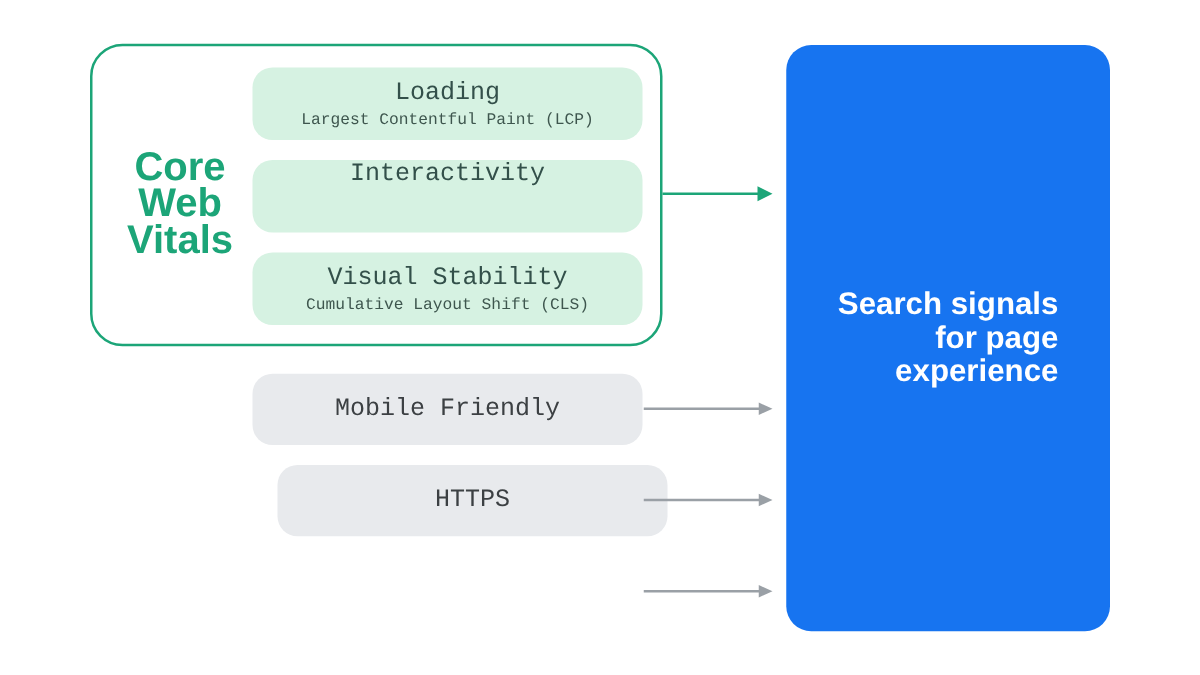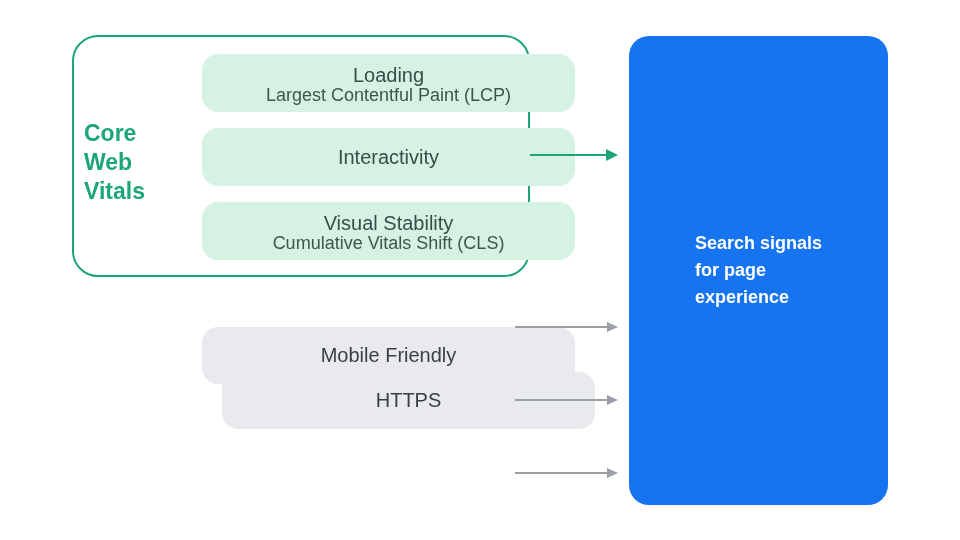--- a/index.html
+++ b/index.html
@@ -26,62 +26,63 @@
     border: 2px solid var(--green, #1ca578);
     border-radius: 26px;
     box-sizing: border-box;
     background: #ffffff;
   }
   .cwv-label {
     position: absolute;
     left: 10px;
     top: 82px;
     width: 120px;
-    text-align: left;
-    font-size: 23px;
+    text-align: center;
+    font-size: 32px;
     font-weight: bold;
     line-height: 29px;
     color: var(--green, #1ca578);
     white-space: pre-line;
   }
 
   
   .pill {
     position: absolute;
-    width: 373px;
+    width: 312px;
     height: 58px;
     border-radius: 16px;
     display: flex;
     flex-direction: column;
     align-items: center;
     justify-content: center;
     text-align: center;
     box-sizing: border-box;
+    font-family: Liberation Mono, monospace;
   }
   .pill.mint { background: var(--mint, #d6f2e2); left: 128px; }
   .pill.p1 { top: 17px; }
-  .pill.p2 { top: 91px; }
+  .pill.p2 { top: 91px; justify-content: space-between; }
   .pill.p3 { top: 165px; }
   .pill-title {
     font-size: 20px;
     line-height: 24px;
     color: var(--pill_text, #33504a);
   }
   .pill-sub {
-    font-size: 18px;
+    font-size: 13px;
     line-height: 17px;
     color: var(--pill_sub_text, #3e564e);
   }
 
   .pill.gray {
     background: var(--pill_gray, #e8eaed);
     left: 202px;
     height: 57px;
   }
-  .pill.g1 { top: 299px; margin-top: 28px; }
+  .pill.g1 { top: 299px; }
   .pill.g2 { top: 372px; margin-left: 20px; }
   .pill.g3 { top: 445px; }
   .gray-label {
     font-size: 20px;
     color: var(--text_dark, #3c4043);
   }
 
   
   .result-box {
     position: absolute;
@@ -90,24 +91,24 @@
     width: 259px;
     height: 469px;
     border-radius: 20px;
     background: var(--blue, #1774f0);
     display: flex;
     align-items: center;
     justify-content: center;
   }
   .result-label {
     color: var(--white, #ffffff);
-    font-size: 18px;
+    font-size: 25px;
     font-weight: bold;
     line-height: 27px;
-    text-align: left;
+    text-align: right;
     white-space: pre-line;
   }
 
   
   .arrow { position: absolute; height: 14px; }
   .arrow .line {
     position: absolute;
     left: 0;
     top: 50%;
     transform: translateY(-50%);
@@ -153,21 +154,21 @@
       <div class="pill-title">Loading</div>
       <div class="pill-sub">Largest Contentful Paint (LCP)</div>
     </div>
 
     <div class="pill mint p2">
       <div class="pill-title">Interactivity</div>
     </div>
 
     <div class="pill mint p3">
       <div class="pill-title">Visual Stability</div>
-      <div class="pill-sub">Cumulative Vitals Shift (CLS)</div>
+      <div class="pill-sub">Cumulative Layout Shift (CLS)</div>
     </div>
   </div>
 
   <div class="arrow green">
     <div class="line"></div>
     <div class="head"></div>
   </div>
 
   <div class="pill gray g1">
     <div class="gray-label">Mobile Friendly</div>

